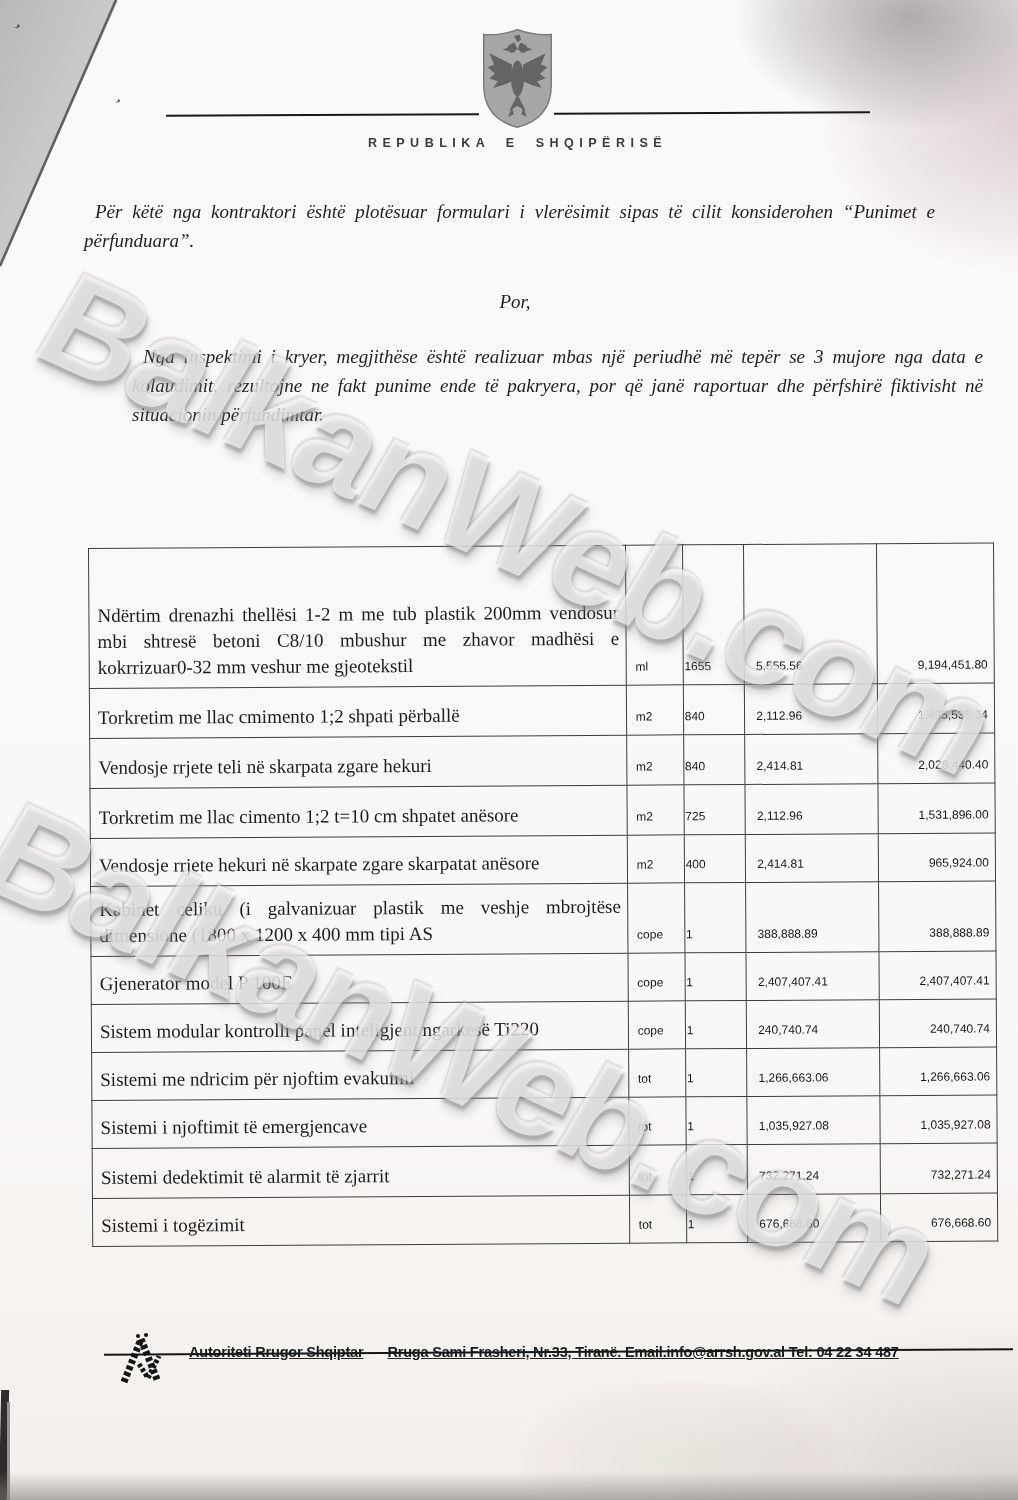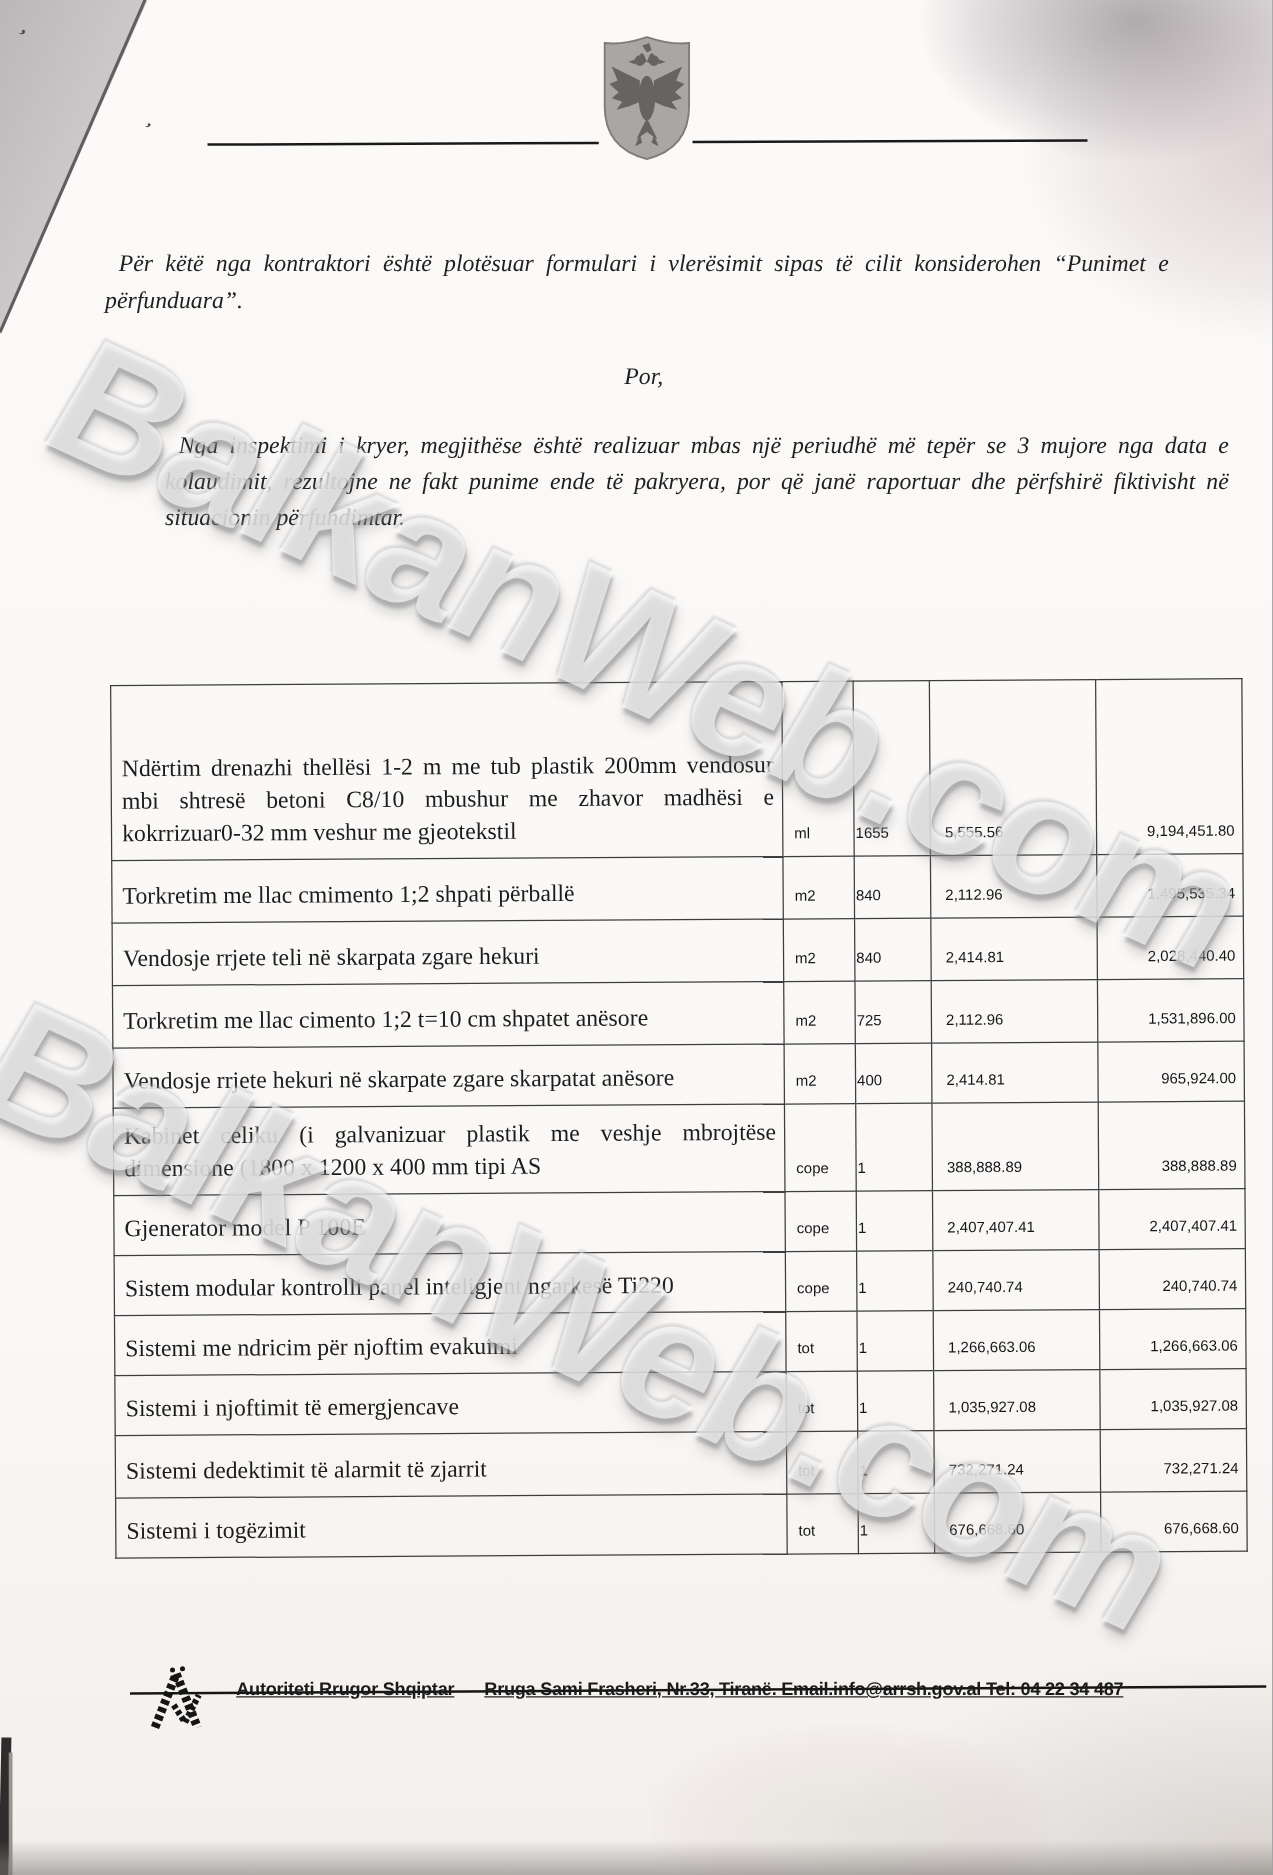--- a/index.html
+++ b/index.html
@@ -130,20 +130,21 @@
         <circle cx="46" cy="23" r="4.5"></circle>
       <path d="M30,22 L24,24 L30,26 Z"></path>
         <path d="M50,22 L56,24 L50,26 Z"></path>
       <path d="M34,40 L10,28 L15,40 L8,43 L16,50 L10,55 L19,58 L14,65 L25,62 L34,58 Z"></path>
       <path d="M46,40 L70,28 L65,40 L72,43 L64,50 L70,55 L61,58 L66,65 L55,62 L46,58 Z"></path>
       <path d="M40,72 L31,90 L40,84 L49,90 Z"></path>
       <path d="M34,86 L30,96 L36,93 Z"></path>
         <path d="M46,86 L50,96 L44,93 Z"></path>
     </g>
   </svg>
+  <div class="republic">REPUBLIKA E SHQIPËRISË</div>
 
   <div class="para p1">Për këtë nga kontraktori është plotësuar formulari i vlerësimit sipas të cilit konsiderohen “Punimet e përfunduara”.</div>
   <div class="para p2">Por,</div>
   <div class="para p3">Nga inspektimi i kryer, megjithëse është realizuar mbas një periudhë më tepër se 3 mujore nga data e kolaudimit, rezultojne ne fakt punime ende të pakryera, por që janë raportuar dhe përfshirë fiktivisht në situacionin përfundimtar.</div>
 
   <table class="works">
     <colgroup>
       <col style="width:59.3%">
         <col style="width:6.3%">
         <col style="width:6.8%">

